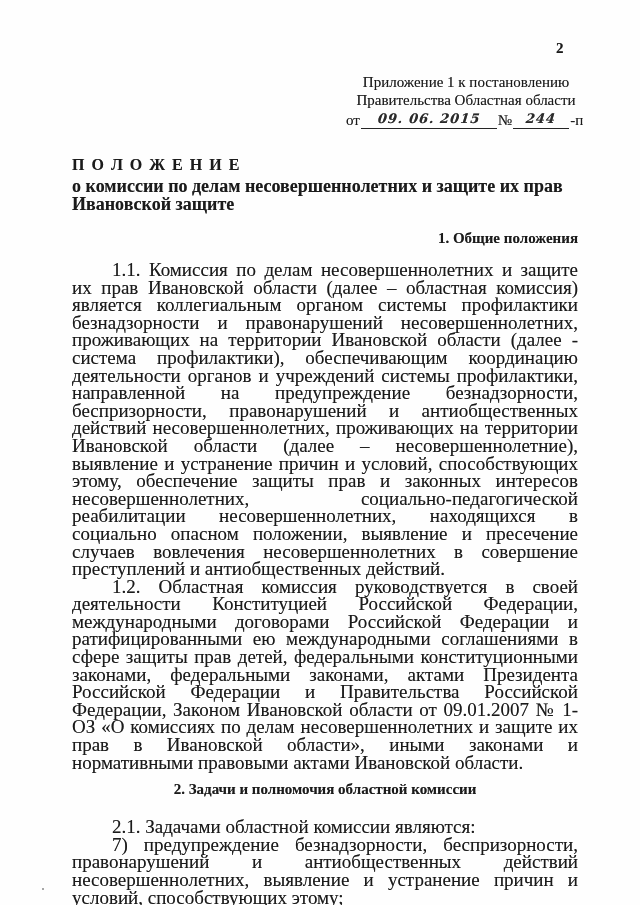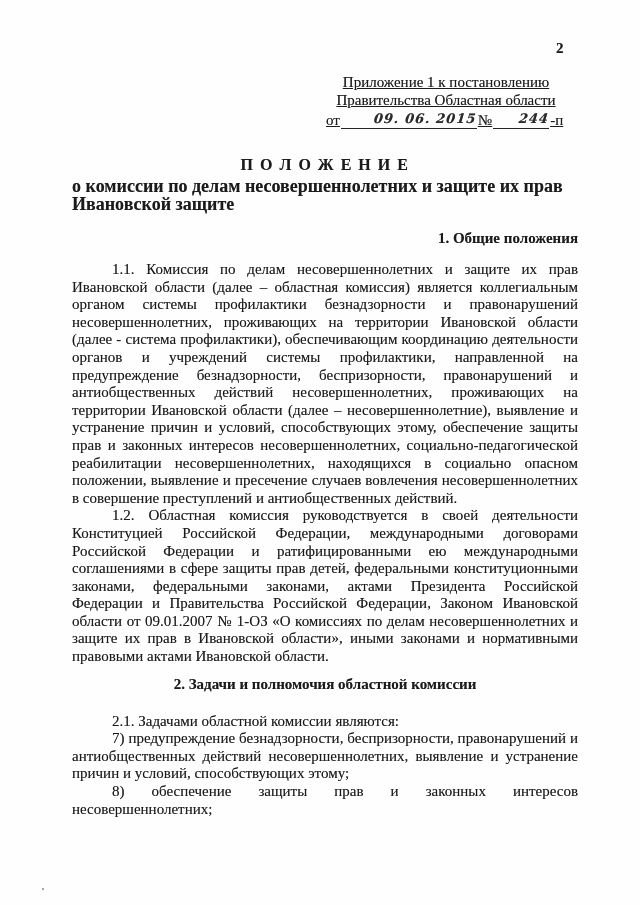--- a/index.html
+++ b/index.html
@@ -16,36 +16,35 @@
   .page-number {
     position: absolute;
     top: 40px;
     left: 556px;
     font-size: 15px;
     font-weight: bold;
   }
   .appendix {
     position: absolute;
     top: 73px;
-    left: 320px;
+    left: 340px;
     width: 252px;
     font-size: 15px;
     line-height: 18px;
     text-align: center;
-    text-decoration: underline;
   }
   .appendix-row {
     display: flex;
     align-items: flex-end;
     justify-content: flex-start;
     margin-top: 2px;
     padding-left: 6px;
     text-align: left;
   }
-  .appendix-row > span { white-space: nowrap; text-align: right; }
+  .appendix-row > span { white-space: nowrap; }
   .blank {
     display: inline-block;
     border-bottom: 1.5px solid #252525;
     text-align: center;
     height: 17px;
     line-height: 15px;
     margin: 0 1px;
   }
   .blank-date { width: 136px; }
   .blank-no { width: 56px; }
@@ -59,21 +58,20 @@
     display: inline-block;
     transform: skewX(-6deg);
   }
   .content {
     position: absolute;
     top: 155px;
     left: 72px;
     width: 506px;
   }
   .doc-title {
-    text-align: center;
     font-weight: bold;
     font-size: 16px;
     line-height: 19px;
     letter-spacing: 1.5px;
   }
   .doc-subtitle {
     font-weight: bold;
     font-size: 18px;
     line-height: 18px;
   }
@@ -81,21 +79,21 @@
   .sec-heading {
     text-align: center;
     font-weight: bold;
     font-size: 15px;
     line-height: 18px;
   }
   .h1gap { margin-top: 16px; margin-bottom: 14px; text-align: right; }
   .h2gap { margin-top: 9px; margin-bottom: 20px; }
   .para {
     margin: 0;
-    font-size: 15px;
+    font-size: 19px;
     line-height: 17.6px;
     text-align: justify;
     text-indent: 40px;
   }
   .speck {
     position: absolute;
     left: 42px;
     top: 888px;
     width: 2px;
     height: 2px;

